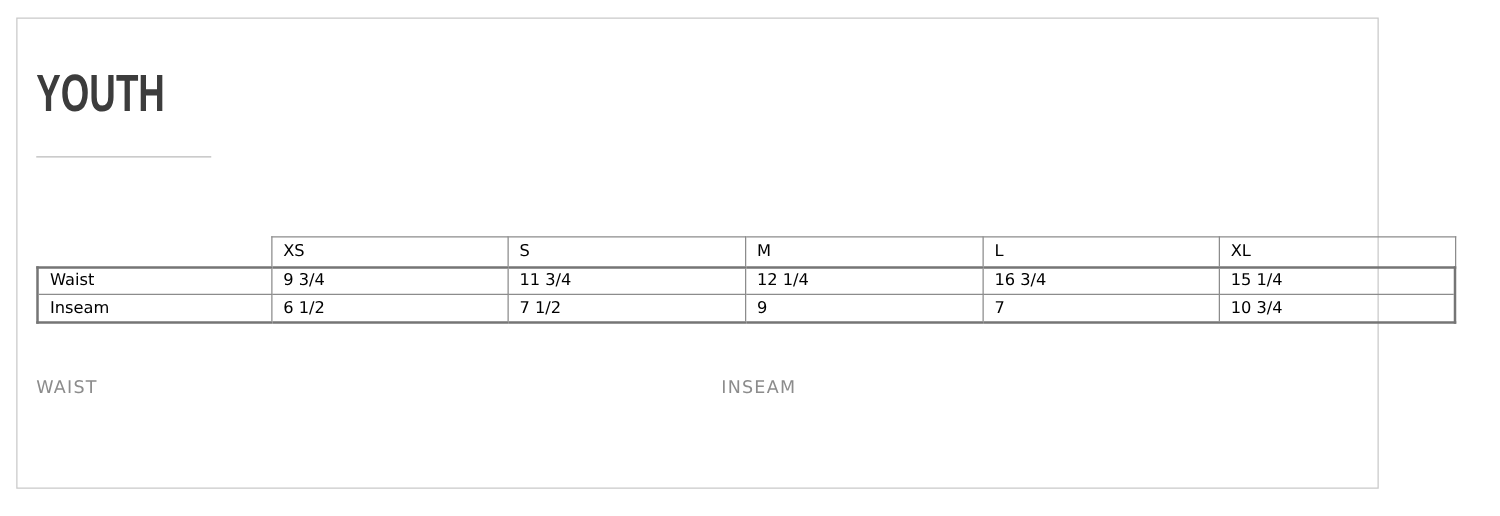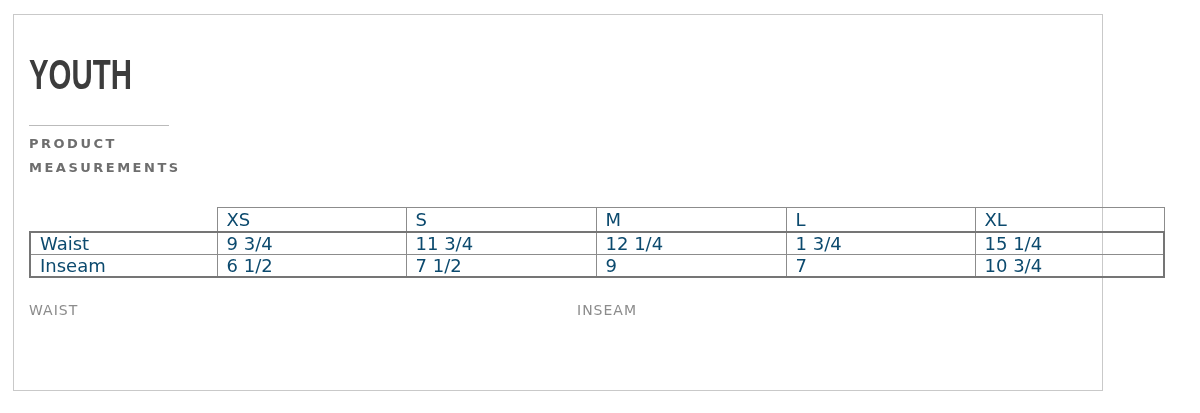--- a/index.html
+++ b/index.html
@@ -42,26 +42,26 @@
     width: 158px;
     font-size: 13px;
     font-weight: bold;
     letter-spacing: 2.5px;
     line-height: 24px;
     color: #6e6e6e;
     text-transform: uppercase;
   }
   table.measurements {
     position: absolute;
-    left: 15px; top: 192px;
+    left: 15px; top: 174px;
     width: 1134px;
     border-collapse: collapse;
     table-layout: fixed;
-    font-size: 18px;
-    color: #0c4a6e;
+    font-size: 13px;
+    color: #000000;
   }
   table.measurements th, table.measurements td {
     font-weight: normal;
     text-align: left;
     padding: 0 0 0 9px;
     vertical-align: middle;
     white-space: nowrap;
     overflow: hidden;
   }
   table.measurements thead th { height: 24px; border: 1px solid #8c8c8c; }
@@ -95,21 +95,20 @@
 </style>
 </head>
 <body>
 
 <div class="panel">
 
   <div class="page-title">YOUTH</div>
 
   <div class="title-divider"></div>
 
-  <div class="section-label">PRODUCT MEASUREMENTS</div>
 
   <table class="measurements">
     <colgroup>
       <col style="width:187px">
       <col style="width:189px">
       <col style="width:190px">
       <col style="width:190px">
       <col style="width:189px">
       <col style="width:189px">
     </colgroup>
@@ -122,21 +121,21 @@
         <th>L</th>
         <th>XL</th>
       </tr>
     </thead>
     <tbody>
       <tr>
         <td>Waist</td>
         <td>9 3/4</td>
         <td>11 3/4</td>
         <td>12 1/4</td>
-        <td>1 3/4</td>
+        <td>16 3/4</td>
         <td>15 1/4</td>
       </tr>
       <tr>
         <td>Inseam</td>
         <td>6 1/2</td>
         <td>7 1/2</td>
         <td>9</td>
         <td>7</td>
         <td>10 3/4</td>
       </tr>

